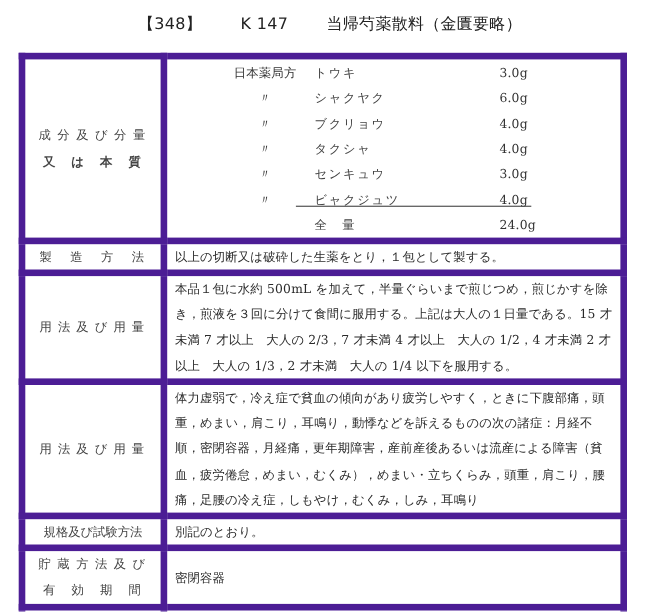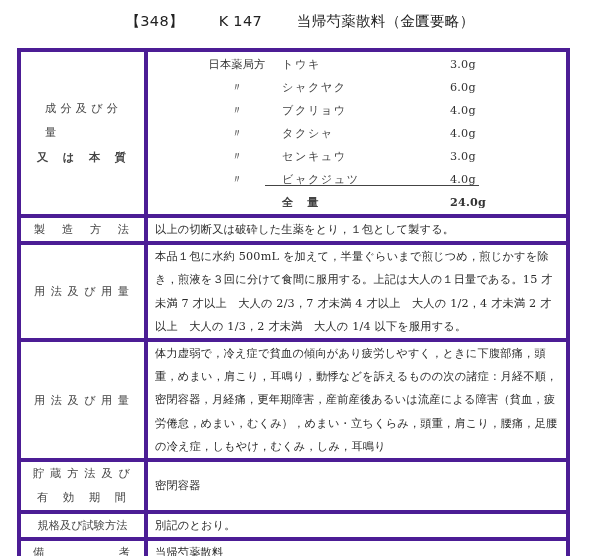--- a/index.html
+++ b/index.html
@@ -16,21 +16,21 @@
       letter-spacing: 0.3px;
     }
     .title span { margin: 0 15px; }
     table.spec {
       position: absolute; left: 17px; top: 48px;
       width: 553px;
       border-collapse: collapse;
       font-size: 11.2px;
     }
     table.spec td {
-      border: 4px solid #4c1d95;
+      border: 6px solid #4c1d95;
       padding: 0;
       vertical-align: middle;
     }
     table.spec td.label {
       width: 123px;
       text-align: center;
       color: #444;
       letter-spacing: 2px;
       line-height: 23px;
     }
@@ -63,21 +63,21 @@
 <div class="title">
   <span>【348】</span>
   <span>K 147</span>
   <span>当帰芍薬散料（金匱要略）</span>
 </div>
 
 <table class="spec">
   <tbody>
       <tr style="height:163px;">
     <td class="label label-2line">
-      <span class="spread" style="margin:0 24px;">成分及び分量</span>
+      <span class="spread" style="margin:0 12px;">成分及び分量</span>
       <span class="spread" style="margin:0 16px;font-weight:bold;">又 は 本 質</span>
     </td>
     <td class="content" style="padding:0;">
       <div class="comp">
         <div class="comp-row" style="top:1px;">
           <span class="src">日本薬局方</span>
           <span class="name">トウキ</span>
           <span class="amt">3.0g</span>
         </div>
         <div class="comp-row" style="top:24px;">
@@ -99,21 +99,21 @@
           <span class="src">〃</span>
           <span class="name">センキュウ</span>
           <span class="amt">3.0g</span>
         </div>
         <div class="comp-row" style="top:116px;">
           <span class="src">〃</span>
           <span class="name">ビャクジュツ</span>
           <span class="amt">4.0g</span>
         </div>
         <div class="underline"></div>
-        <div class="comp-row total" style="top:139px;font-weight:bold;">
+        <div class="comp-row total" style="top:139px;">
           <span class="name">全量</span>
           <span class="amt">24.0g</span>
         </div>
       </div>
     </td>
   </tr>
   <tr style="height:23px;">
     <td class="label">
       <span class="spread" style="margin:0 13px;">製造方法</span>
     </td>
@@ -124,32 +124,32 @@
       <span class="spread" style="margin:0 13px;">用法及び用量</span>
     </td>
     <td class="content">本品１包に水約 500mL を加えて，半量ぐらいまで煎じつめ，煎じかすを除き，煎液を３回に分けて食間に服用する。上記は大人の１日量である。15 才未満 7 才以上　大人の 2/3，7 才未満 4 才以上　大人の 1/2，4 才未満 2 才以上　大人の 1/3，2 才未満　大人の 1/4 以下を服用する。</td>
   </tr>
   <tr style="height:117px;">
     <td class="label">
       <span class="spread" style="margin:0 13px;">用法及び用量</span>
     </td>
     <td class="content">体力虚弱で，冷え症で貧血の傾向があり疲労しやすく，ときに下腹部痛，頭重，めまい，肩こり，耳鳴り，動悸などを訴えるものの次の諸症：月経不順，密閉容器，月経痛，更年期障害，産前産後あるいは流産による障害（貧血，疲労倦怠，めまい，むくみ），めまい・立ちくらみ，頭重，肩こり，腰痛，足腰の冷え症，しもやけ，むくみ，しみ，耳鳴り</td>
   </tr>
+  <tr style="height:24px;">
+    <td class="label" style="letter-spacing:0;">
+      <span>規格及び試験方法</span>
+    </td>
+    <td class="content">別記のとおり。</td>
+  </tr>
   <tr style="height:47px;">
     <td class="label label-2line">
       <span class="spread" style="margin:0 12px;">貯蔵方法及び</span>
       <span class="spread" style="margin:0 16px;">有効期間</span>
     </td>
     <td class="content">密閉容器</td>
-  </tr>
-  <tr style="height:24px;">
-    <td class="label" style="letter-spacing:0;">
-      <span>規格及び試験方法</span>
-    </td>
-    <td class="content">別記のとおり。</td>
   </tr>
   <tr style="height:24px;">
     <td class="label">
       <span class="spread" style="margin:0 12px;">備考</span>
     </td>
     <td class="content">当帰芍薬散料</td>
   </tr>
 </tbody>
   </table>
 

